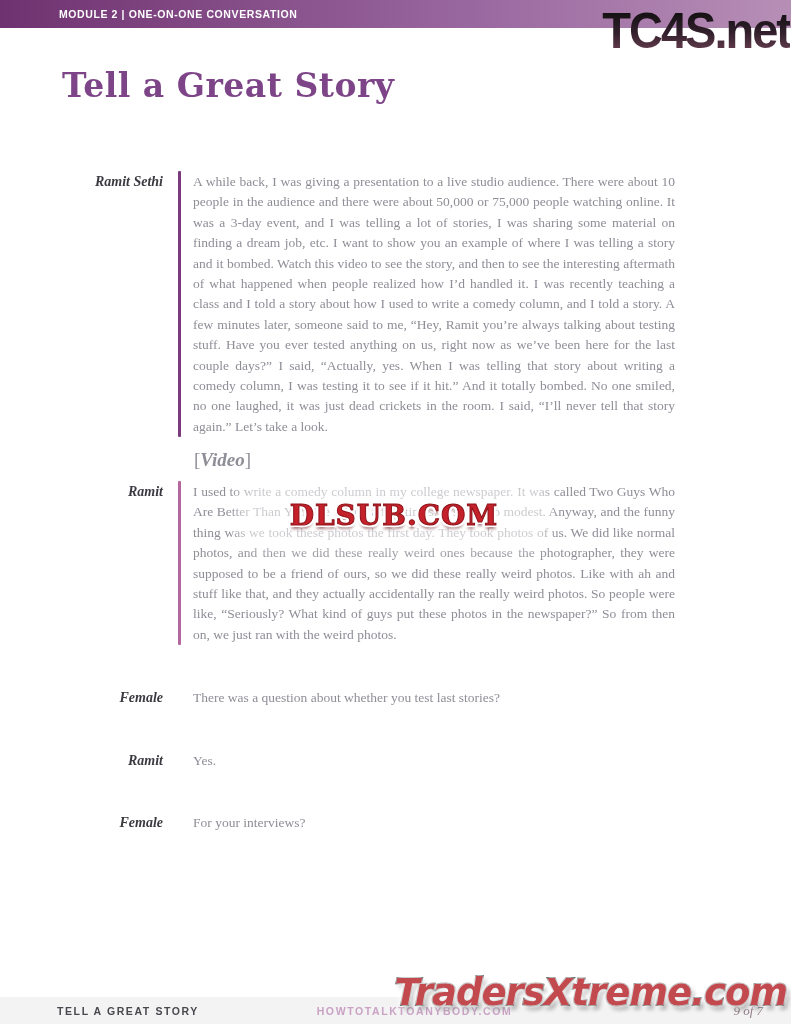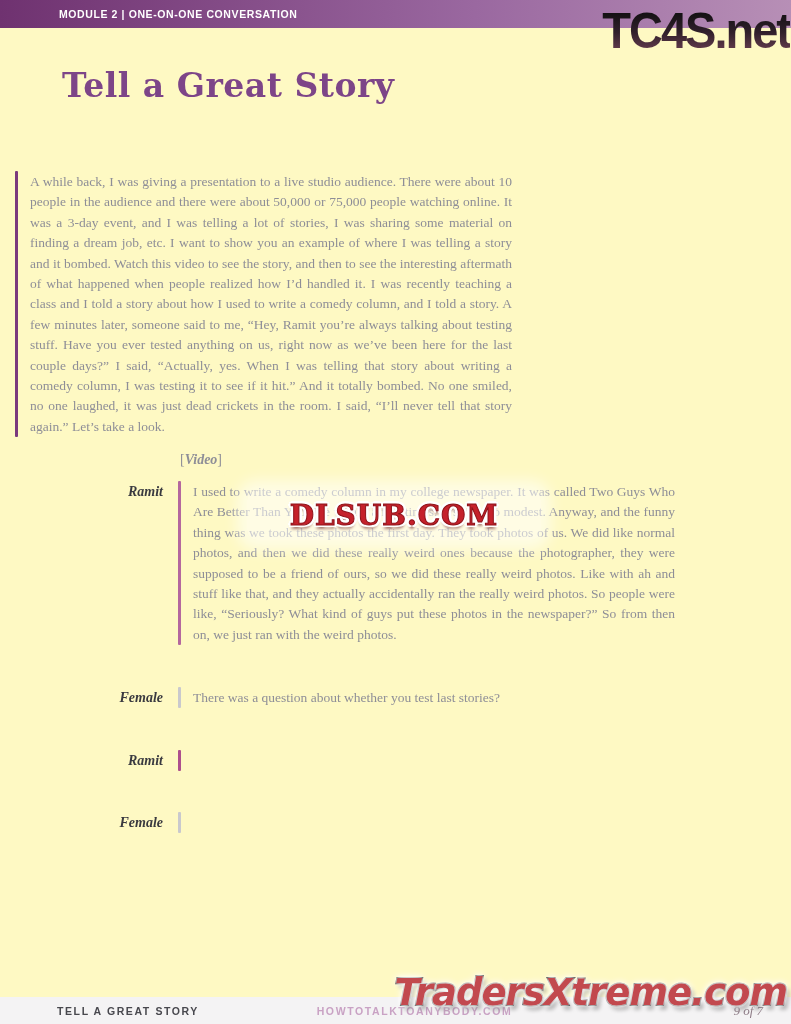--- a/index.html
+++ b/index.html
@@ -2,21 +2,21 @@
 <html style="--header_grad_left: #6f3270; --header_grad_right: #b78fb6; --title: #7d4588; --body_text: #8e8e97; --speaker_text: #3a3a40; --footer_bg: #f4f3f4; --footer_left: #48484e; --footer_center: #c9a2c4; --watermark_red: #c5212b; --traders_red: #c2494e;"><head>
 <meta charset="utf-8">
 <style>
   * { margin: 0; padding: 0; box-sizing: border-box; }
   html, body { background: #e8e8e8; }
   .page {
     position: relative;
     width: 791px;
     height: 1024px;
     margin: 0 auto;
-    background: #fef9c3;
+    background: #ffffff;
     overflow: hidden;
     font-family: "Liberation Serif", serif;
   }
 
   
   .header-bar {
     position: absolute;
     left: 0; top: 0;
     width: 100%; height: 28px;
     background: linear-gradient(90deg, var(--header_grad_left) 0%, #9a68a0 60%, var(--header_grad_right) 100%);
@@ -72,25 +72,25 @@
     flex: 0 0 482px;
     width: 482px;
     margin-left: 12px;
     font-size: 13.5px;
     line-height: 20.4px;
     text-align: justify;
     color: var(--body_text);
     padding-top: 1px;
   }
   .speech-cell.single { text-align: left; }
-  .row.tight { padding: 3px 0; }
+  .row.tight { padding: 3px 0; align-items: center; }
   .video-row {
     position: absolute;
-    left: 180px;
-    font-size: 14px;
+    left: 194px;
+    font-size: 19px;
     line-height: 20.4px;
     color: var(--body_text);
   }
   .video-row .vlabel { font-weight: 700; font-style: italic; }
 
   
   .footer-bar {
     position: absolute;
     left: 0; bottom: 0;
     width: 100%; height: 27px;
@@ -191,20 +191,21 @@
 
   <div class="header-bar">
     <span class="module-label">MODULE 2 | ONE-ON-ONE CONVERSATION</span>
   </div>
 
   <div class="wm-tc4s">TC4S.net</div>
 
   <div class="page-title">Tell a Great Story</div>
 
   <div class="row" style="top:171px;">
+    <div class="speaker-cell">Ramit Sethi</div>
     <div class="bar" style="background: rgb(123, 58, 125);"></div>
     <div class="speech-cell">A while back, I was giving a presentation to a live studio audience. There were about 10 people in the audience and there were about 50,000 or 75,000 people watching online. It was a 3-day event, and I was telling a lot of stories, I was sharing some material on finding a dream job, etc. I want to show you an example of where I was telling a story and it bombed. Watch this video to see the story, and then to see the interesting aftermath of what happened when people realized how I’d handled it. I was recently teaching a class and I told a story about how I used to write a comedy column, and I told a story. A few minutes later, someone said to me, “Hey, Ramit you’re always talking about testing stuff. Have you ever tested anything on us, right now as we’ve been here for the last couple days?” I said, “Actually, yes. When I was telling that story about writing a comedy column, I was testing it to see if it hit.” And it totally bombed. No one smiled, no one laughed, it was just dead crickets in the room. I said, “I’ll never tell that story again.” Let’s take a look.</div>
   </div>
 
   <div class="video-row" style="top:450px;"><span>[</span><span class="vlabel">Video</span><span>]</span></div>
 
   <div class="row" style="top:481px;">
     <div class="speaker-cell">Ramit</div>
     <div class="bar" style="background: rgb(180, 103, 158);"></div>
     <div class="speech-cell">I used to write a comedy column in my college newspaper. It was called Two Guys Who Are Better Than You. We won it a few times. It’s not too modest. Anyway, and the funny thing was we took these photos the first day. They took photos of us. We did like normal photos, and then we did these really weird ones because the photographer, they were supposed to be a friend of ours, so we did these really weird photos. Like with ah and stuff like that, and they actually accidentally ran the really weird photos. So people were like, “Seriously? What kind of guys put these photos in the newspaper?” So from then on, we just ran with the weird photos.</div>
@@ -212,25 +213,27 @@
 
   <div class="row tight" style="top:684px;">
     <div class="speaker-cell">Female</div>
     <div class="bar" style="background: rgb(201, 201, 205);"></div>
     <div class="speech-cell single">There was a question about whether you test last stories?</div>
   </div>
 
   <div class="row tight" style="top:747px;">
     <div class="speaker-cell">Ramit</div>
     <div class="bar" style="background: rgb(173, 79, 141);"></div>
+    <div class="speech-cell single">Yes.</div>
   </div>
 
   <div class="row tight" style="top:809px;">
     <div class="speaker-cell">Female</div>
     <div class="bar" style="background: rgb(201, 201, 205);"></div>
+    <div class="speech-cell single">For your interviews?</div>
   </div>
 
   <div class="wm-dlsub">
     <span class="wm-dlsub-text">DLSUB.COM</span>
   </div>
 
   <div class="footer-bar">
     <span class="footer-left">TELL A GREAT STORY</span>
     <span class="footer-center">HOWTOTALKTOANYBODY.COM</span>
     <span class="page-number">9 of 7</span>

